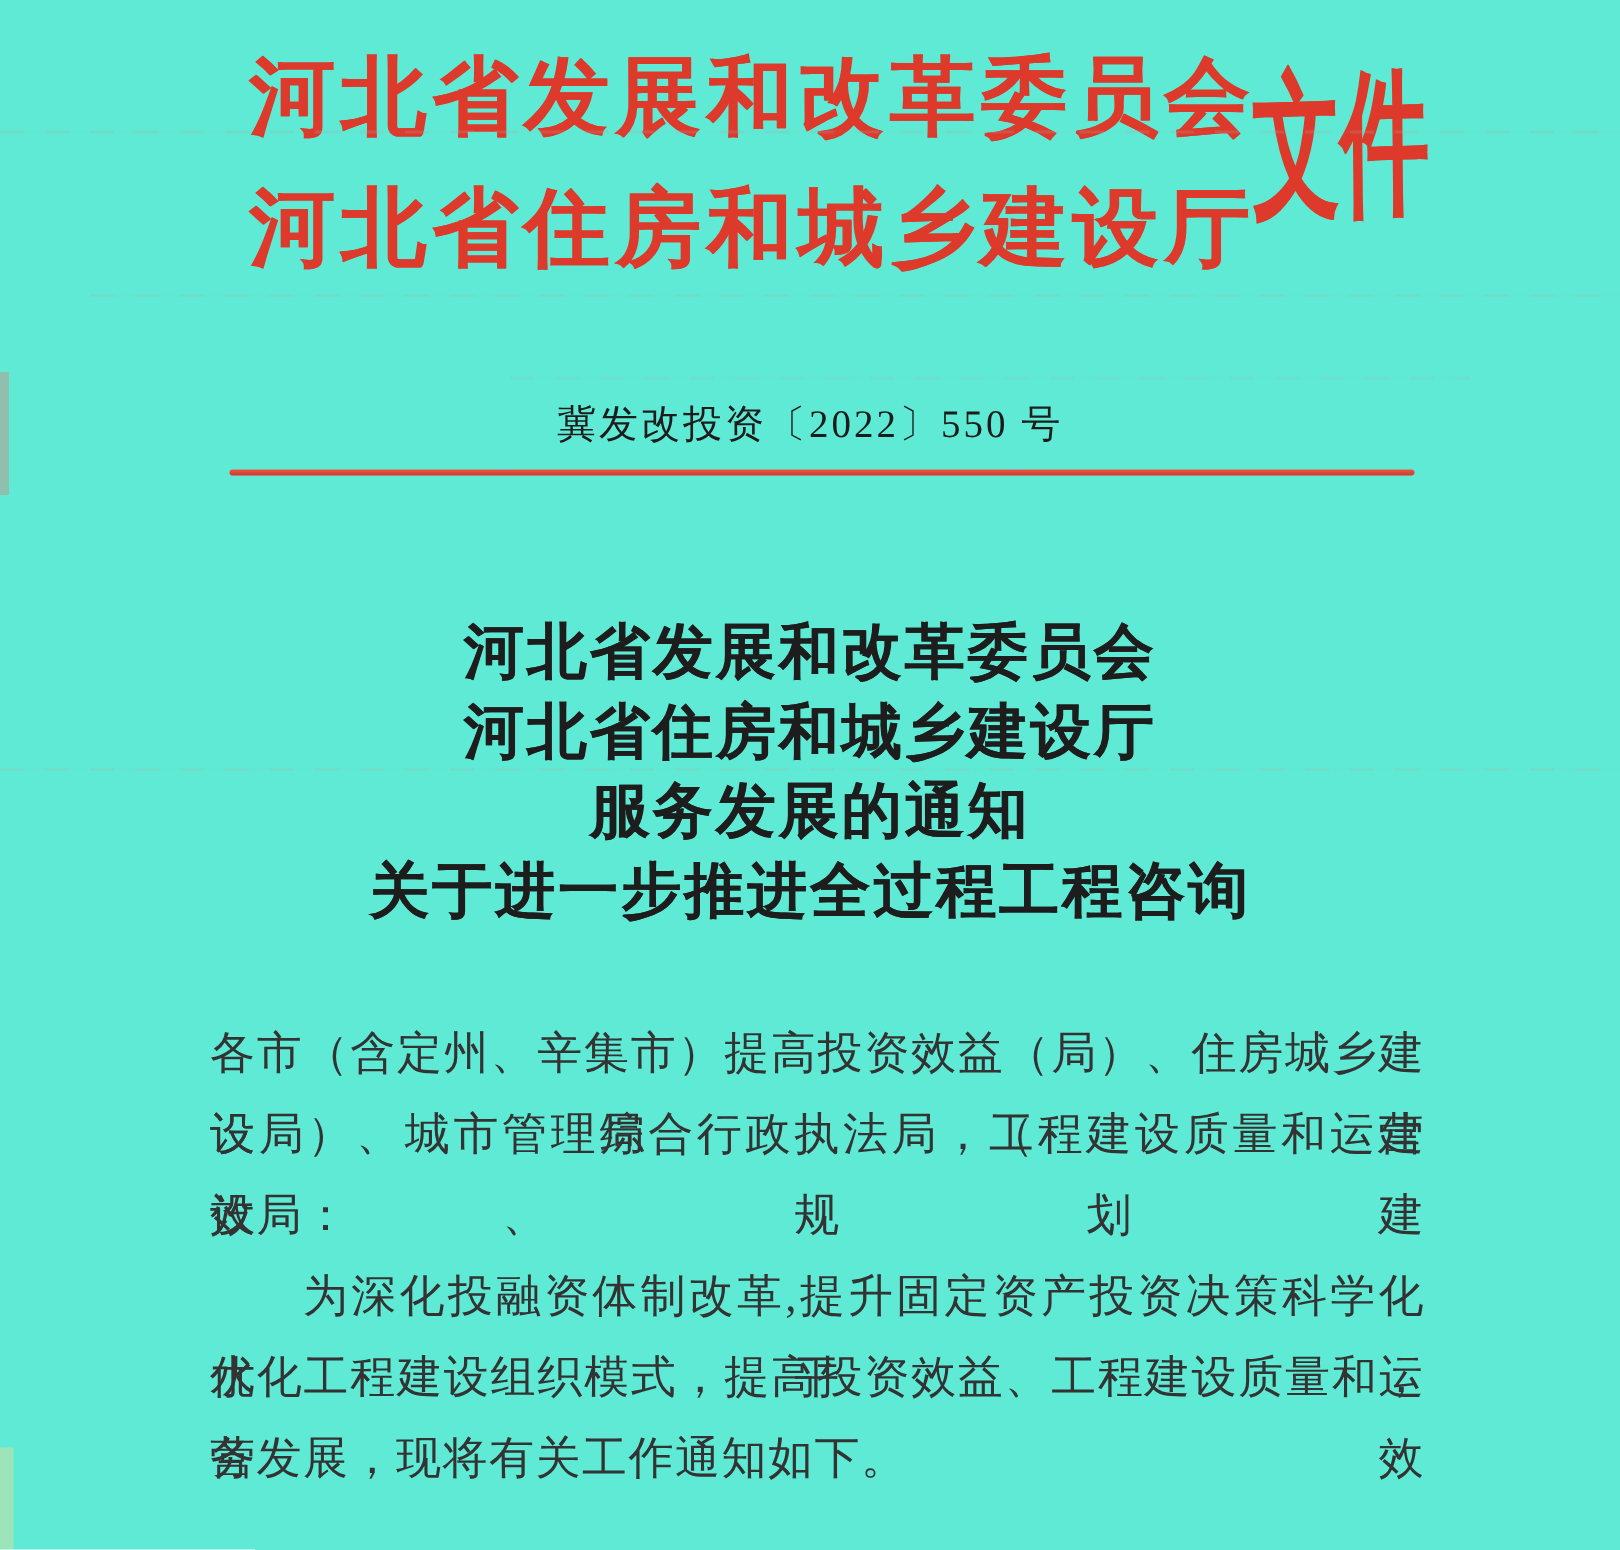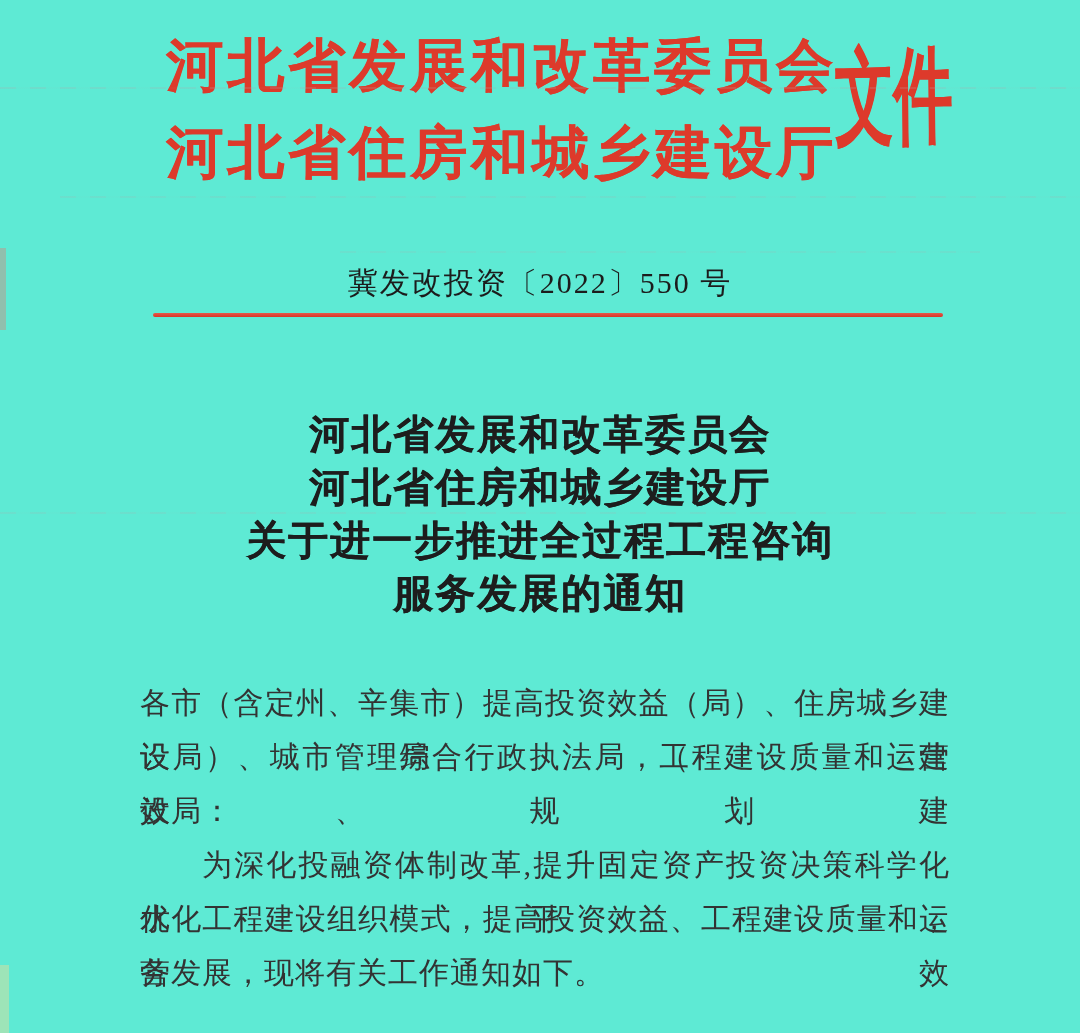--- a/index.html
+++ b/index.html
@@ -42,21 +42,21 @@
     text-shadow: 1px 0 0 #dd3a2b;
   }
 
   
   .docnum {
     position: absolute;
     top: 264px;
     left: 0;
     width: 1080px;
     text-align: center;
-    font-size: 30px;
+    font-size: 26px;
     line-height: 38px;
     letter-spacing: 2px;
     color: #1c1c1c;
   }
 
   
   .red-rule {
     position: absolute;
     top: 313px;
     left: 153px;
@@ -133,22 +133,22 @@
   <div class="agency agency2">河北省住房和城乡建设厅</div>
   <div class="wenjian">文件</div>
 
   <div class="docnum">冀发改投资〔2022〕550 号</div>
 
   <div class="red-rule"></div>
 
   <div class="title">
     <div class="t-line">河北省发展和改革委员会</div>
     <div class="t-line">河北省住房和城乡建设厅</div>
+    <div class="t-line">服务发展的通知</div>
     <div class="t-line">关于进一步推进全过程工程咨询</div>
-    <div class="t-line">服务发展的通知</div>
   </div>
 
   <div class="body-block">
     <div class="b-line just">各市（含定州、辛集市）提高投资效益（局）、住房城乡建设局（建</div>
     <div class="b-line just">设局）、城市管理综合行政执法局，工程建设质量和运营效、规划建</div>
     <div class="b-line">设局：</div>
     <div class="b-line just indent">为深化投融资体制改革,提升固定资产投资决策科学化水平，</div>
     <div class="b-line just">优化工程建设组织模式，提高投资效益、工程建设质量和运营效</div>
     <div class="b-line">务发展，现将有关工作通知如下。</div>
   </div>

